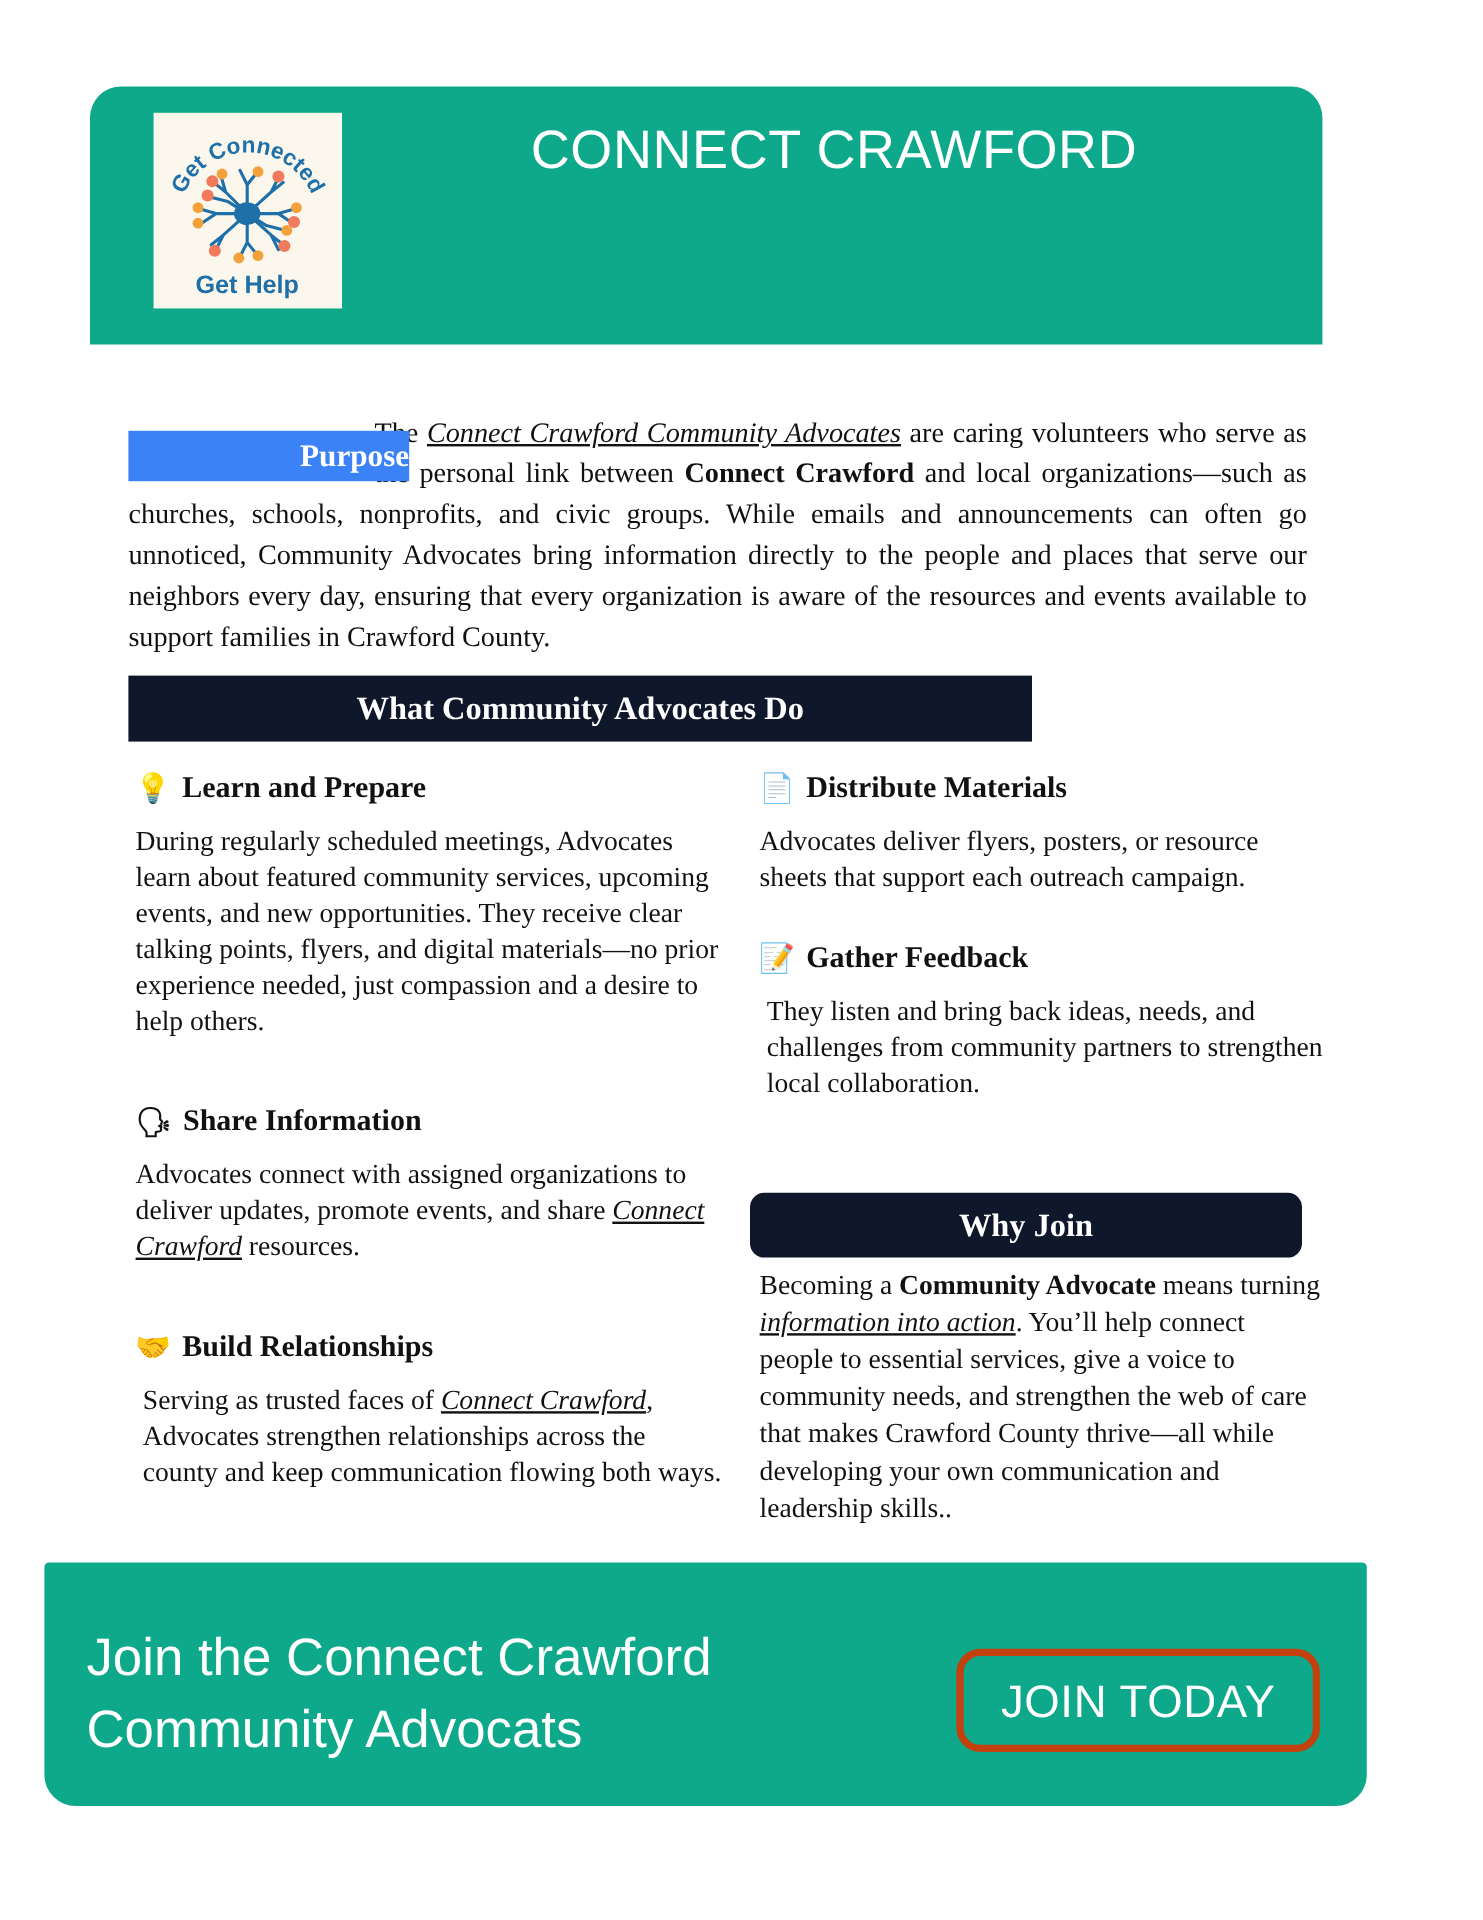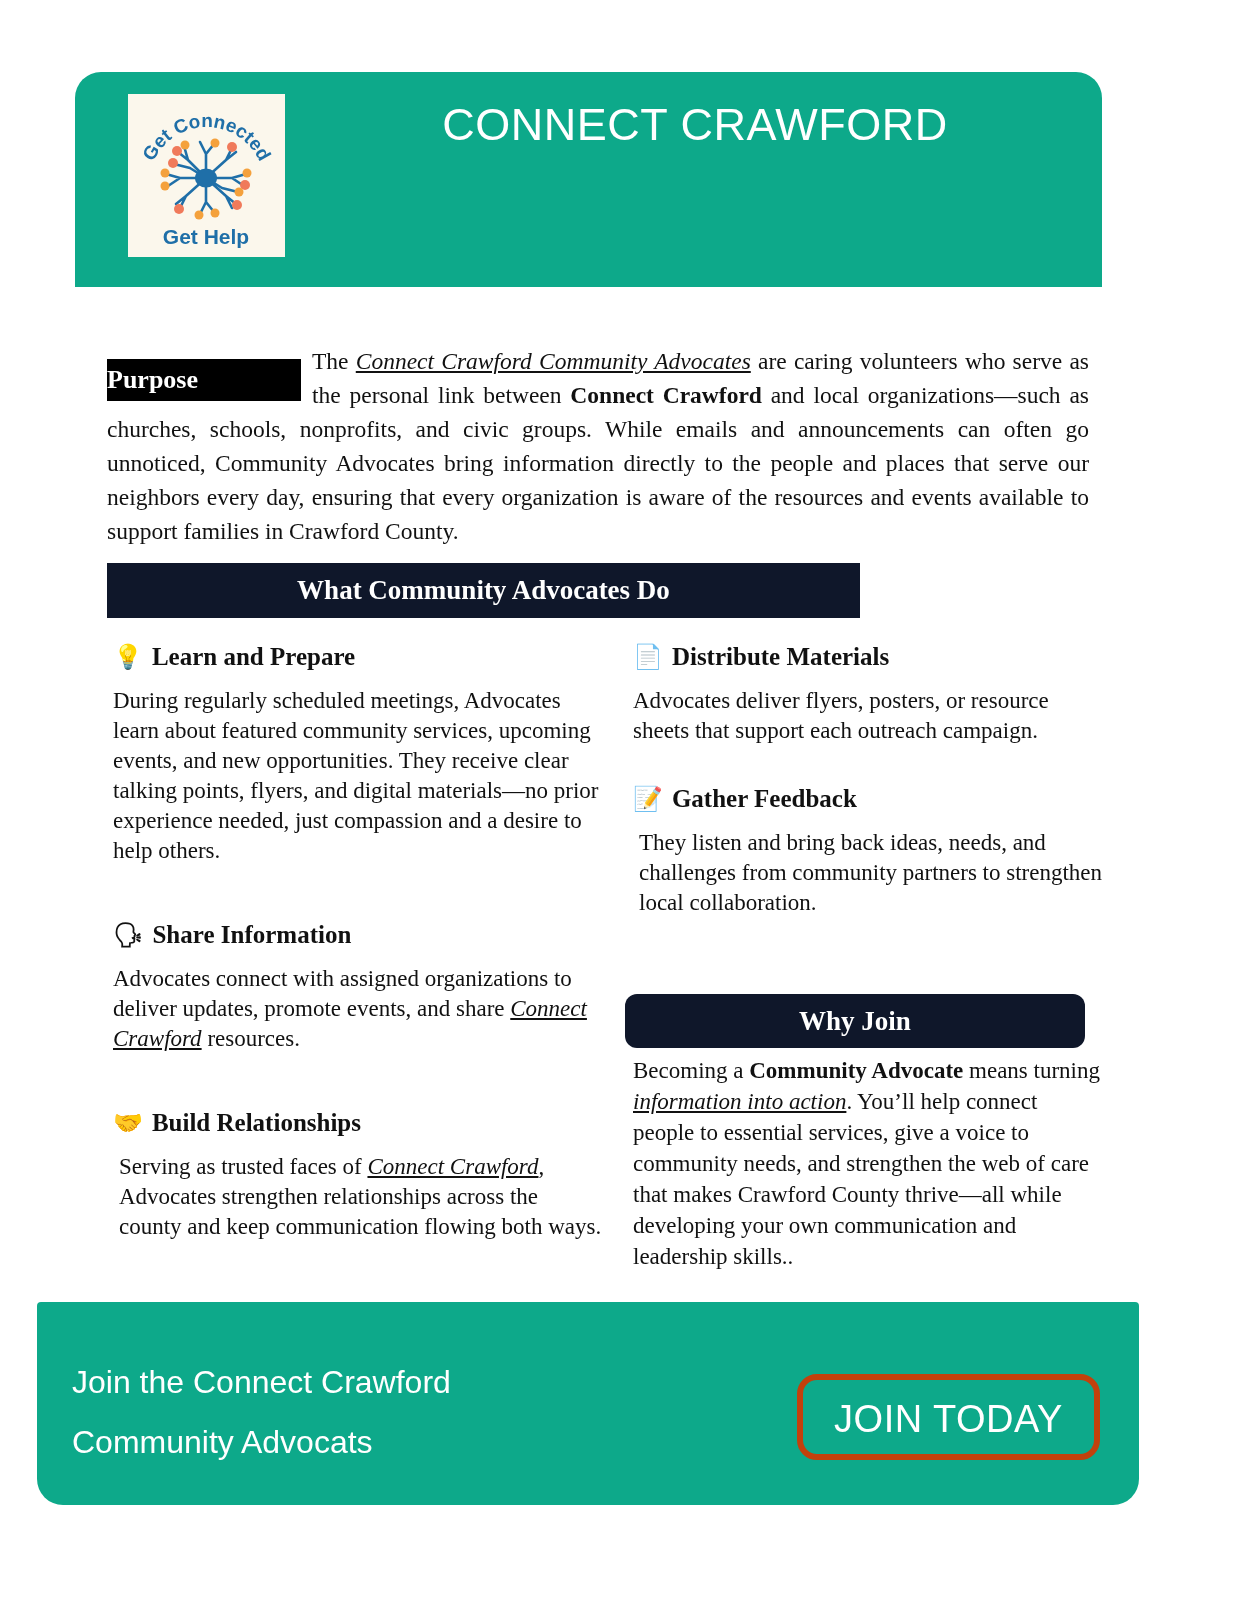--- a/index.html
+++ b/index.html
@@ -64,26 +64,27 @@
     line-height: 30px;
   }
 
   
   .purpose-badge {
     position: absolute;
     left: 107px;
     top: 359px;
     width: 194px;
     height: 42px;
-    background: #000000;
+    background: #3b82f6;
     color: #ffffff;
     font-weight: bold;
     font-size: 26px;
     line-height: 42px;
-    text-align: left;
+    text-align: right;
+    padding-left: 40px;
   }
   .purpose-text {
     position: absolute;
     left: 107px;
     top: 344px;
     width: 982px;
     font-size: 23.5px;
     line-height: 34px;
     text-align: justify;
     text-indent: 0;
@@ -180,21 +181,21 @@
     border-top-left-radius: 4px;
     border-top-right-radius: 4px;
   }
   .footer-heading {
     position: absolute;
     left: 72px;
     top: 1352px;
     width: 680px;
     color: #ffffff;
     font-family: "Liberation Sans", "DejaVu Sans", sans-serif;
-    font-size: 32px;
+    font-size: 44px;
     line-height: 60px;
     font-weight: 400;
   }
   .join-button {
     position: absolute;
     left: 797px;
     top: 1374px;
     width: 303px;
     height: 86px;
     border: 6px solid #c2410c;

